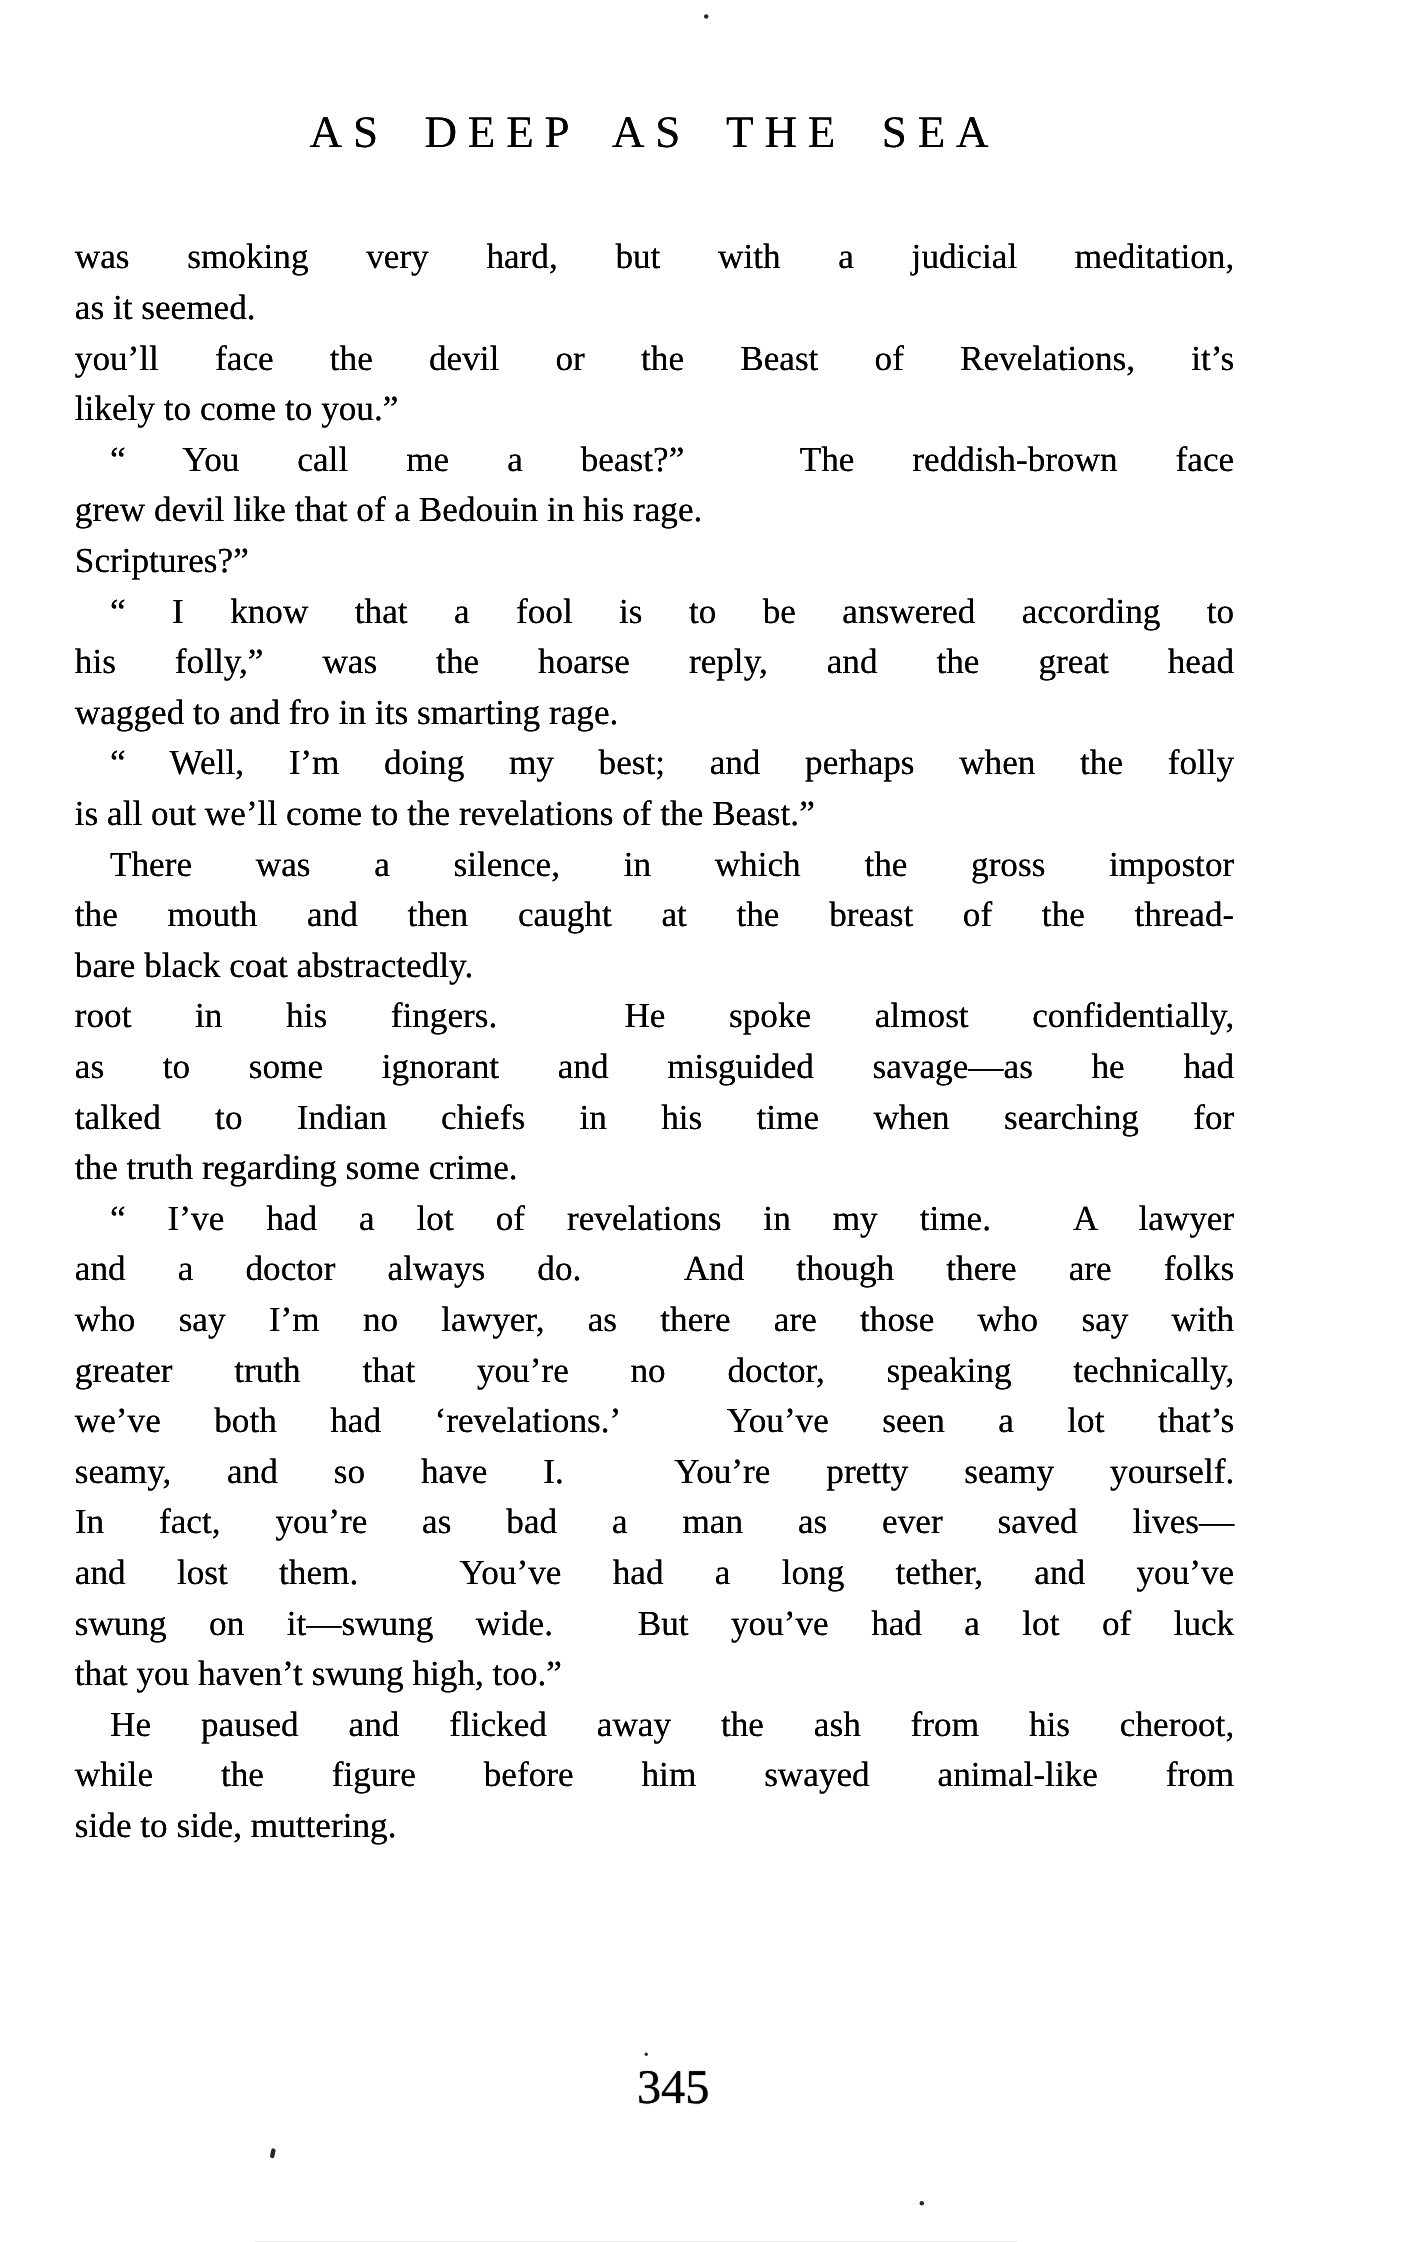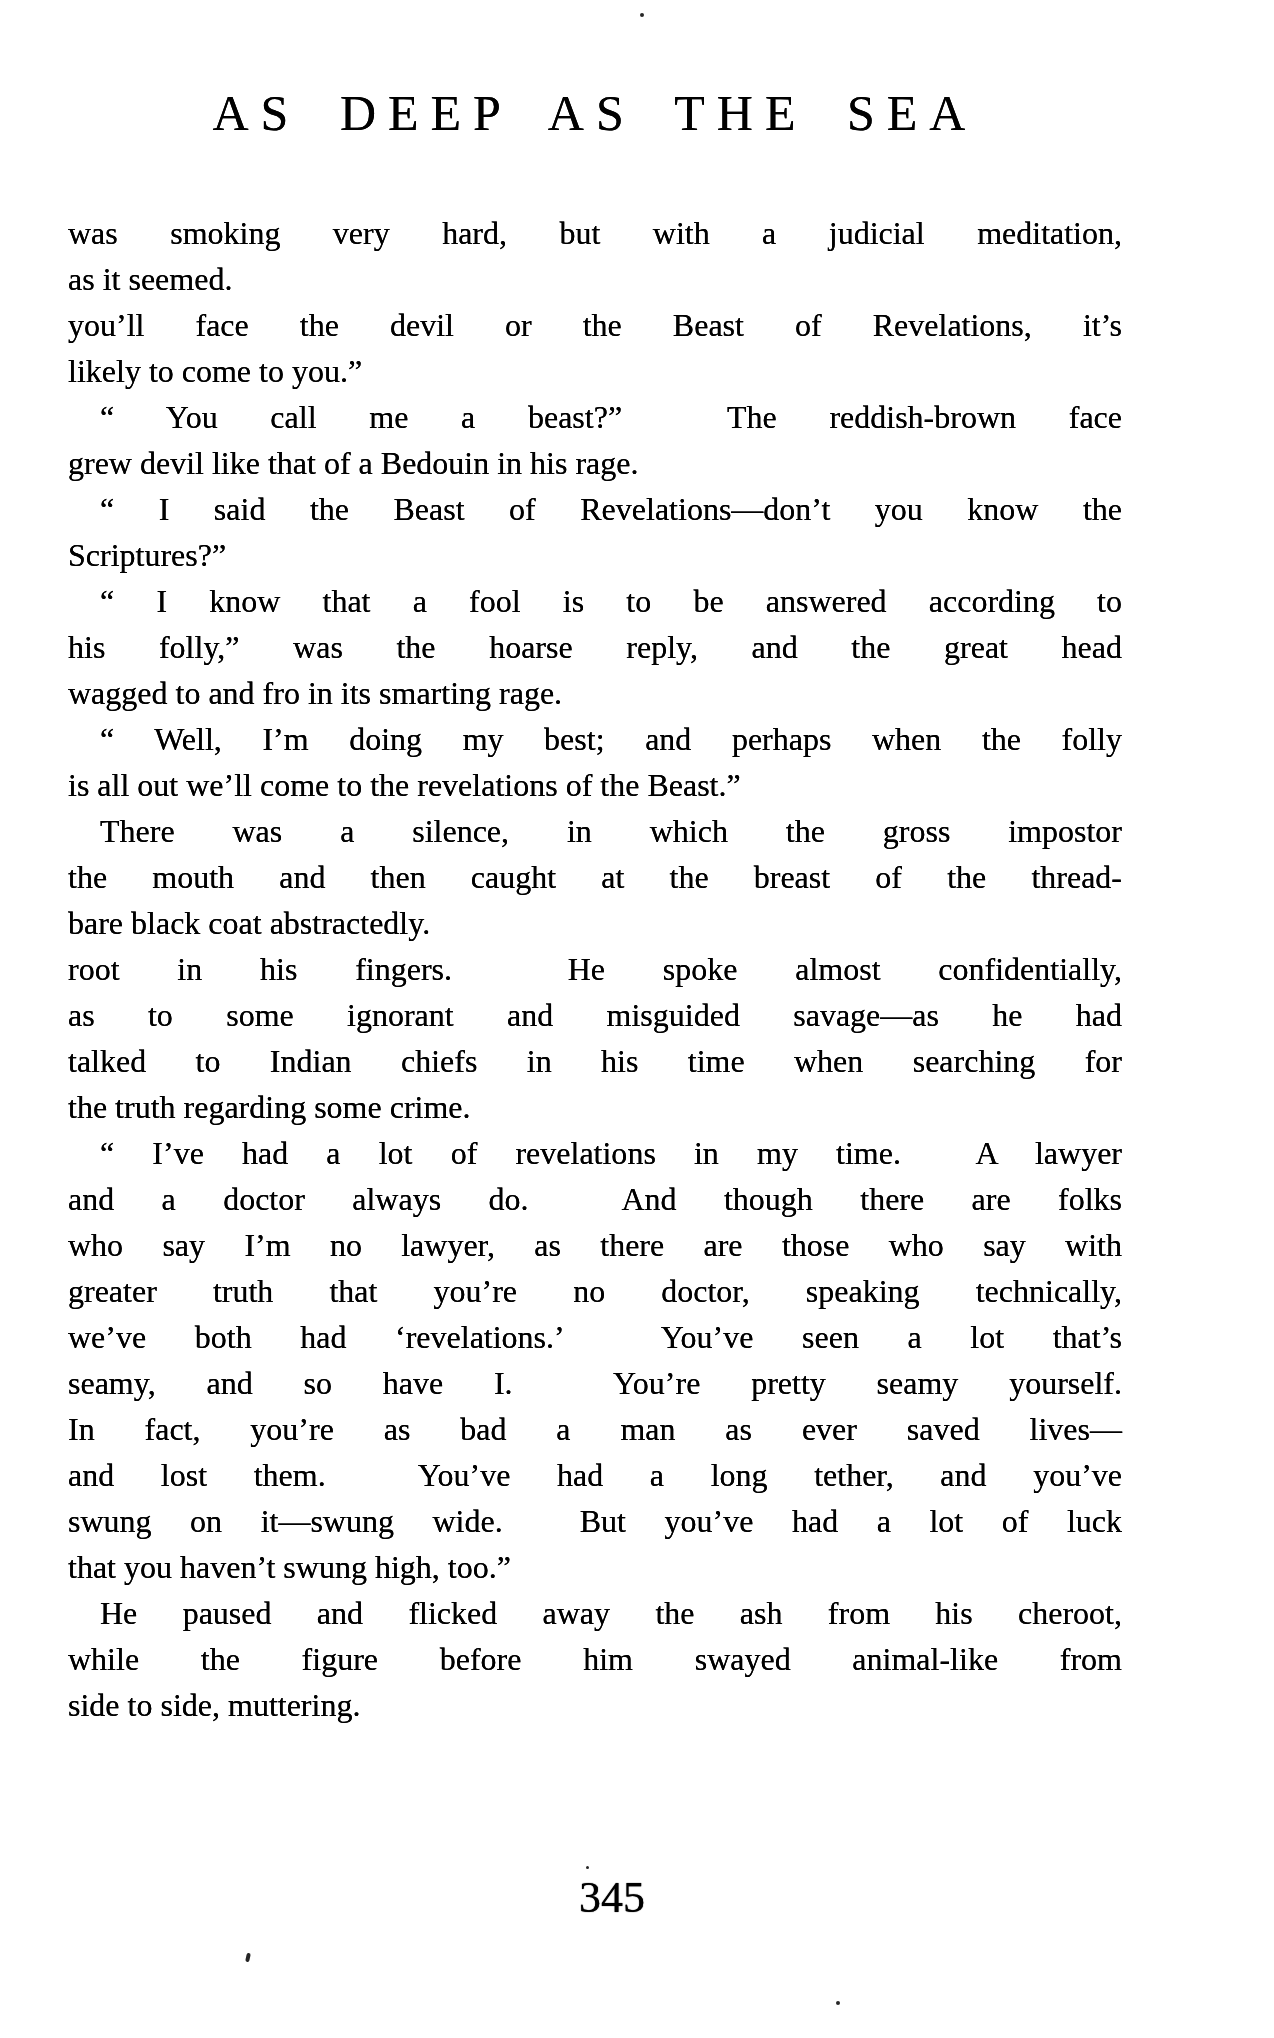--- a/index.html
+++ b/index.html
@@ -9,25 +9,25 @@
     width: 1274px;
     height: 2038px;
     margin: 0 auto;
     background: #ffffff;
     color: #000000;
     font-family: "Liberation Serif", "DejaVu Serif", serif;
     overflow: hidden;
   }
   .running-head {
     position: absolute;
-    top: 84px;
+    top: 96px;
     left: 68px;
     width: 1054px;
     text-align: center;
-    font-size: 50px;
+    font-size: 41px;
     letter-spacing: 0.24em;
     word-spacing: 0.30em;
     white-space: nowrap;
     text-shadow: 0 0 0.6px #000;
   }
   .body-text {
     position: absolute;
     top: 210px;
     left: 68px;
     width: 1054px;
@@ -70,21 +70,20 @@
 
   <div class="running-head">AS DEEP AS THE SEA</div>
 
   <div class="body-text">
     <div class="line">was smoking very hard, but with a judicial meditation,</div>
     <div class="line end">as it seemed.</div>
     <div class="line">you’ll face the devil or the Beast of Revelations, it’s</div>
     <div class="line end">likely to come to you.”</div>
     <div class="line ind">“ You call me a beast?”&nbsp; The reddish-brown face</div>
     <div class="line end">grew devil like that of a Bedouin in his rage.</div>
-    <div class="line ind">“ I said the Beast of Revelations—don’t you know the</div>
     <div class="line end">Scriptures?”</div>
     <div class="line ind">“ I know that a fool is to be answered according to</div>
     <div class="line">his folly,” was the hoarse reply, and the great head</div>
     <div class="line end">wagged to and fro in its smarting rage.</div>
     <div class="line ind">“ Well, I’m doing my best; and perhaps when the folly</div>
     <div class="line end">is all out we’ll come to the revelations of the Beast.”</div>
     <div class="line ind">There was a silence, in which the gross impostor</div>
     <div class="line">the mouth and then caught at the breast of the thread-</div>
     <div class="line end">bare black coat abstractedly.</div>
     <div class="line">root in his fingers.&nbsp; He spoke almost confidentially,</div>

